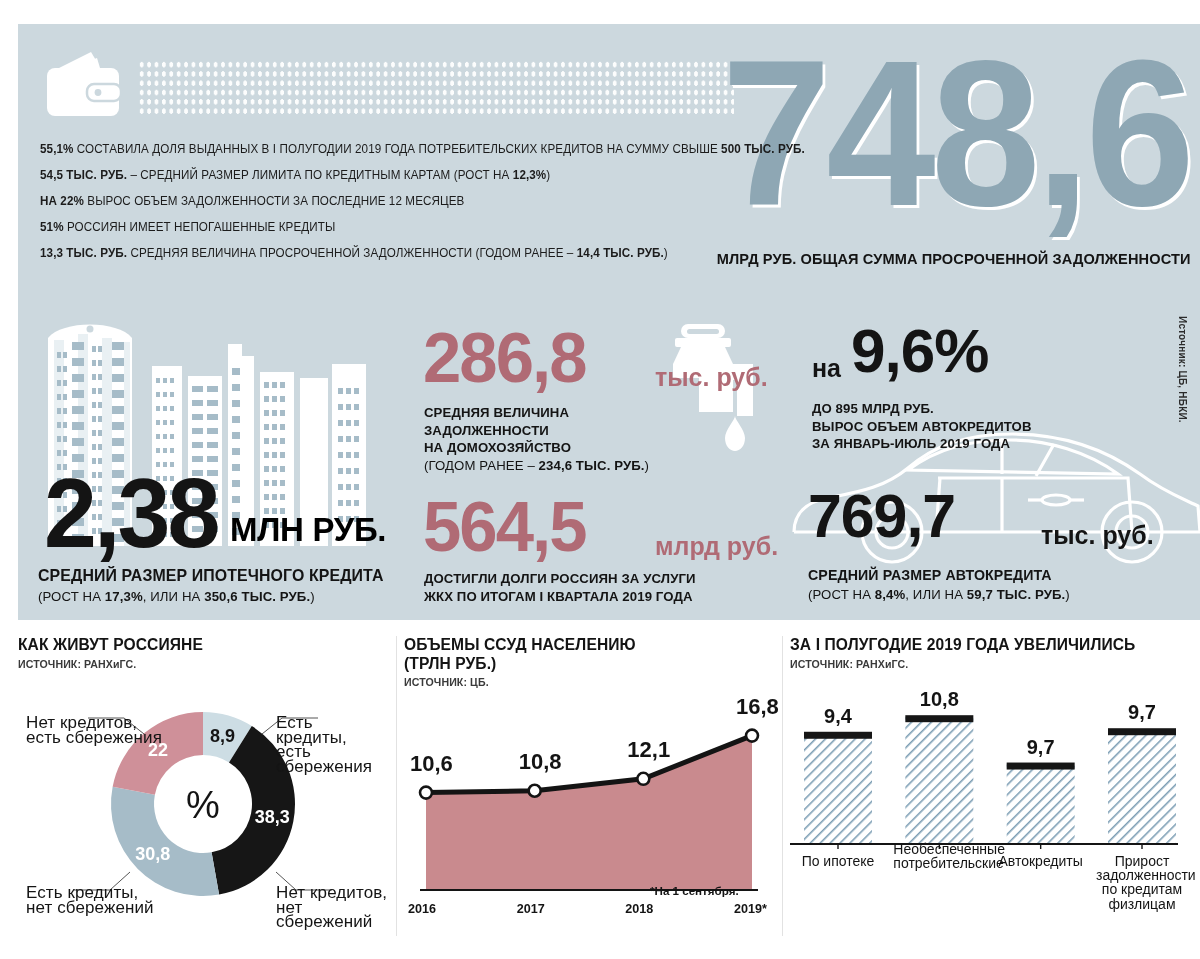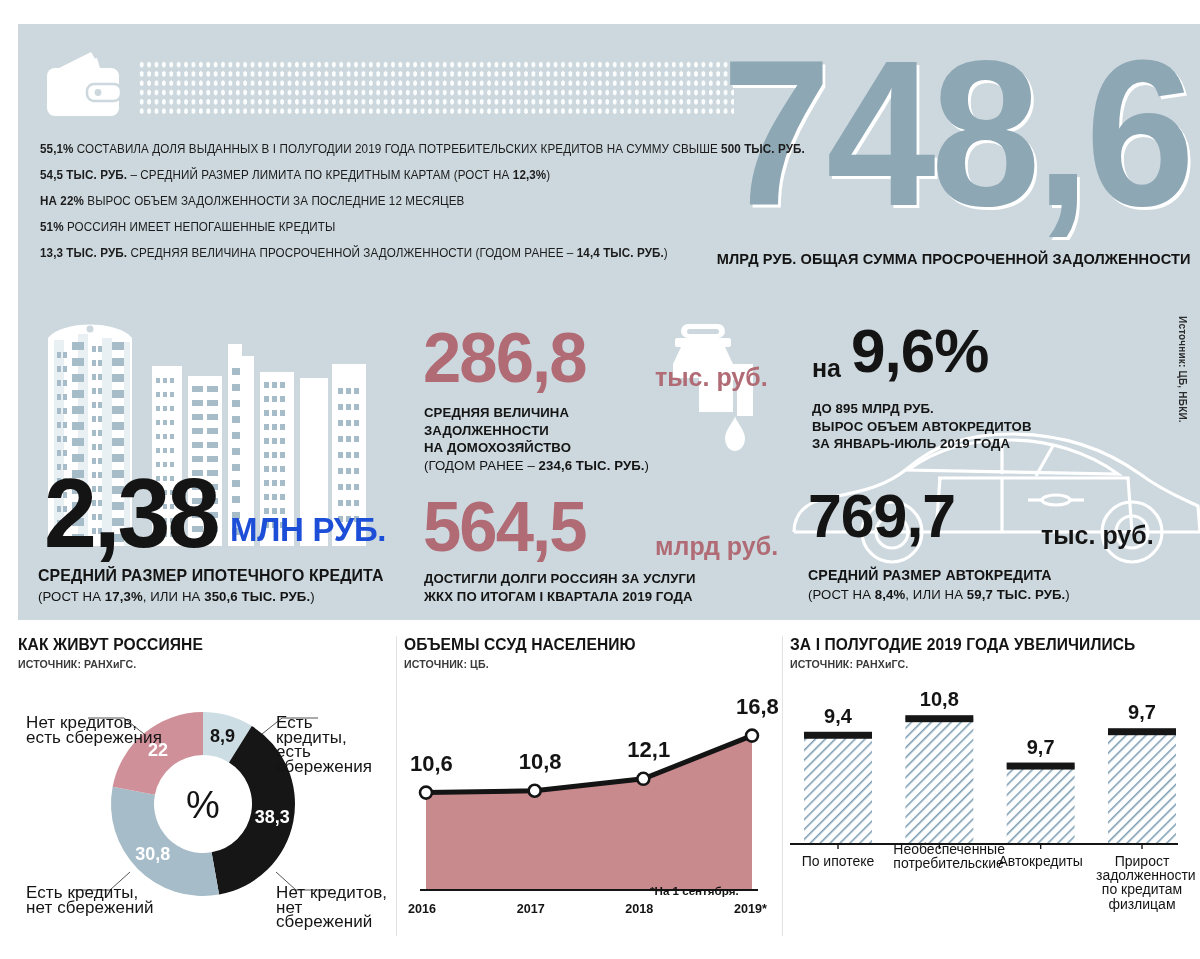--- a/index.html
+++ b/index.html
@@ -33,21 +33,21 @@
               letter-spacing:.1px;white-space:nowrap;transform:scaleX(.96);transform-origin:right top;}
 
   
   #vsrc{position:absolute;left:1159px;top:292px;font-size:10px;color:#2b2b2b;font-weight:bold;
         writing-mode:vertical-rl;letter-spacing:.2px;white-space:nowrap;}
 
   
   #buildings{position:absolute;left:14px;top:292px;width:356px;height:230px;}
   #mortgage-num{position:absolute;left:26px;top:440px;font-size:98px;font-weight:bold;color:#141414;
                 line-height:1;letter-spacing:-3px;transform:scaleX(.97);transform-origin:left top;}
-  #mortgage-unit{position:absolute;left:212px;top:487px;font-size:33px;font-weight:bold;color:#1d4ed8;letter-spacing:-.3px;}
+  #mortgage-unit{position:absolute;left:212px;top:487px;font-size:33px;font-weight:bold;color:#000000;letter-spacing:-.3px;}
   #mortgage-cap{position:absolute;left:20px;top:542px;font-size:16.4px;font-weight:bold;color:#141414;
                 letter-spacing:.1px;white-space:nowrap;transform:scaleX(.97);transform-origin:left top;}
   #mortgage-sub{position:absolute;left:20px;top:565px;font-size:13.2px;color:#141414;letter-spacing:.1px;white-space:nowrap;}
   #mortgage-sub b{font-weight:bold;}
 
   
   #faucet{position:absolute;left:645px;top:296px;width:110px;height:170px;}
   #hh-num{position:absolute;left:405px;top:298px;font-size:71px;font-weight:bold;color:#b06b75;line-height:1;
           letter-spacing:-2px;transform:scaleX(.97);transform-origin:left top;}
   #hh-unit{position:absolute;left:637px;top:339px;font-size:25px;font-weight:bold;color:#b06b75;}
@@ -469,20 +469,21 @@
     <div class="donut-lbl" style="left:8px;top:250px;">
       <span>Есть кредиты,</span><br><span>нет сбережений</span>
     </div>
     <div class="donut-lbl" style="left:258px;top:250px;">
       <span>Нет кредитов,</span><br><span>нет сбережений</span>
     </div>
   </div>
 
   <div id="panel-line">
     <div class="chart-title">ОБЪЕМЫ ССУД НАСЕЛЕНИЮ</div>
+    <div class="chart-title">(ТРЛН РУБ.)</div>
     <div class="chart-src">ИСТОЧНИК: ЦБ.</div>
     <svg id="line-svg" width="370" height="240" viewBox="0 0 370 240" style="position:absolute;left:0;top:58px;">
         <path d="M22 98.59459459459458 L130.66666666666669 96.75675675675676 L239.33333333333334 84.8108108108108 L348 41.621621621621614 L348 196 L22 196 Z" fill="#c98a8e"></path>
         <path d="M22 98.59459459459458 L130.66666666666669 96.75675675675676 L239.33333333333334 84.8108108108108 L348 41.621621621621614" fill="none" stroke="#141414" stroke-width="5"></path>
         <path d="M16 196 L354 196" stroke="#141414" stroke-width="2"></path>
         <circle cx="22" cy="98.59459459459458" r="6" fill="#ffffff" stroke="#141414" stroke-width="2.6"></circle>
         <circle cx="130.66666666666669" cy="96.75675675675676" r="6" fill="#ffffff" stroke="#141414" stroke-width="2.6"></circle>
         <circle cx="239.33333333333334" cy="84.8108108108108" r="6" fill="#ffffff" stroke="#141414" stroke-width="2.6"></circle>
         <circle cx="348" cy="41.621621621621614" r="6" fill="#ffffff" stroke="#141414" stroke-width="2.6"></circle>
       </svg>

